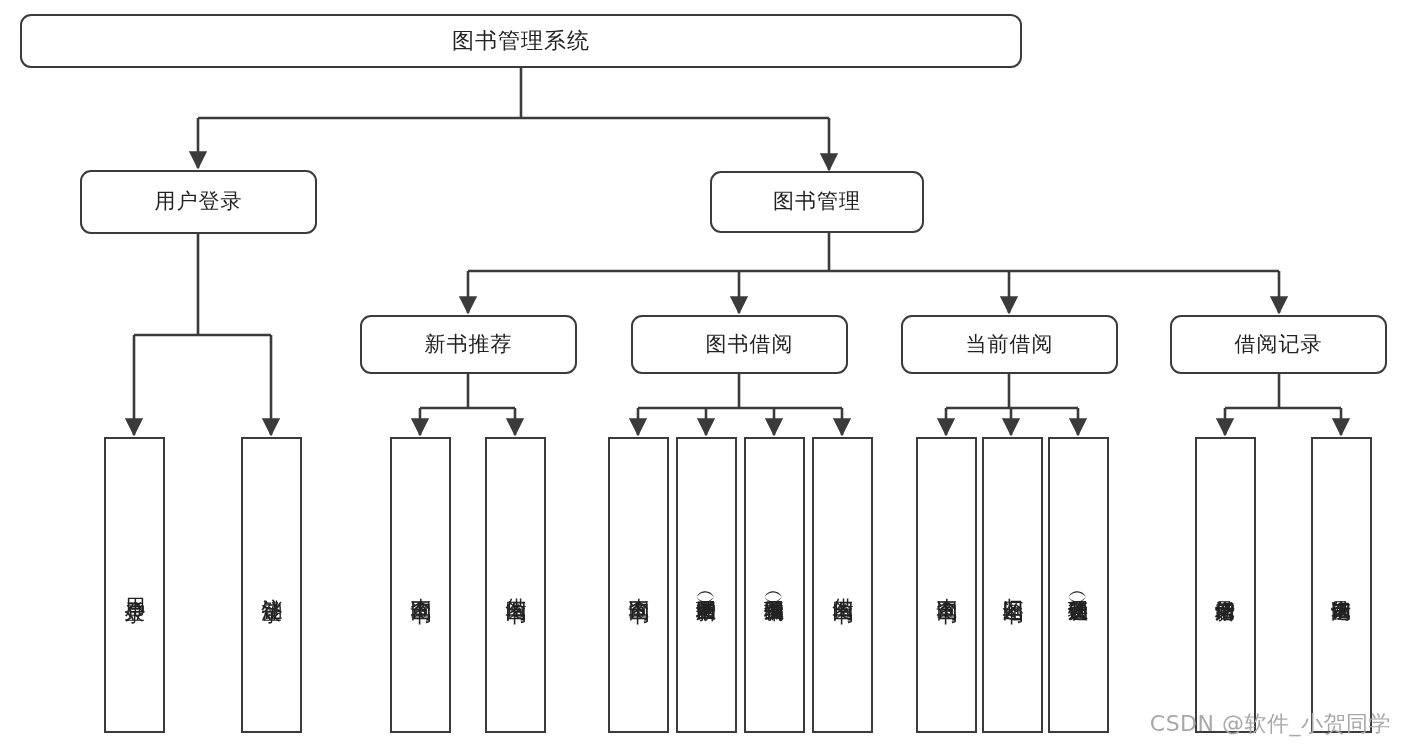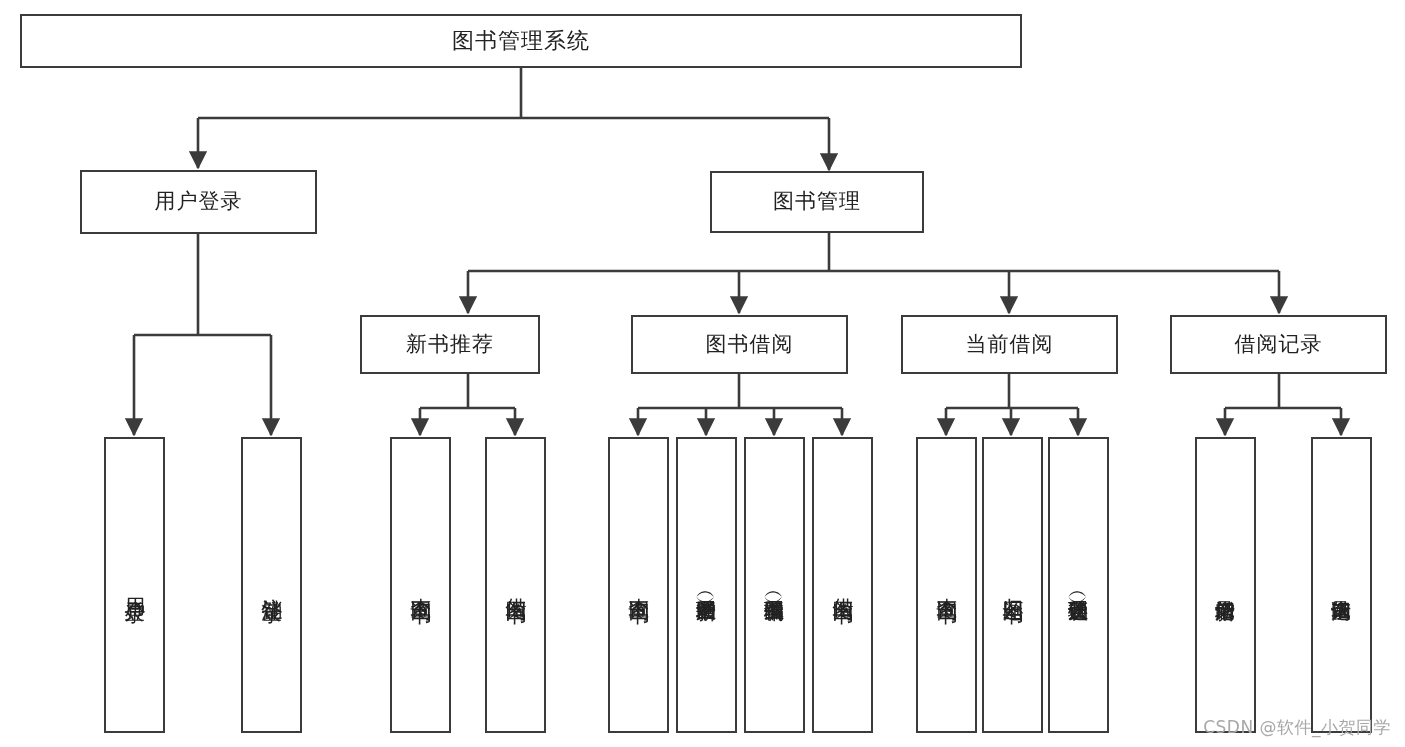--- a/index.html
+++ b/index.html
@@ -35,20 +35,21 @@
     align-items: center;
     justify-content: center;
     color: #222222;
     z-index: 2;
   }
   .node.h {
     font-size: 21px;
     letter-spacing: 1px;
     line-height: 1.1;
     white-space: nowrap;
+    border-radius: 11px;
   }
   .node.root {
     font-size: 22px;
   }
   
   .node.v {
     align-items: center;
     justify-content: center;
     padding: 4px 0;
   }
@@ -64,21 +65,21 @@
   }
   .node.v.tight .vtext {
     font-size: 20px;
     letter-spacing: 0px;
     line-height: 1.1;
   }
   .watermark {
     position: absolute;
     right: 14px;
     bottom: 8px;
-    font-size: 17px;
+    font-size: 22px;
     color: #a8a8a8;
     letter-spacing: 0.5px;
     z-index: 5;
     white-space: nowrap;
   }
 </style>
 </head>
 <body>
 
 <div id="diagram">
@@ -137,21 +138,21 @@
     <span>图书管理系统</span>
   </div>
 
   <div class="node h" style="left:80px; top:170px; width:237px; height:64px;">
     <span>用户登录</span>
   </div>
   <div class="node h" style="left:710px; top:171px; width:214px; height:62px;">
     <span>图书管理</span>
   </div>
 
-  <div class="node h" style="left:360px; top:315px; width:180px; height:59px;">
+  <div class="node h" style="left:360px; top:315px; width:217px; height:59px;">
     <span>新书推荐</span>
   </div>
   <div class="node h" style="left:631px; top:315px; width:217px; height:59px;padding-left:20px;">
     <span>图书借阅</span>
   </div>
   <div class="node h" style="left:901px; top:315px; width:217px; height:59px;">
     <span>当前借阅</span>
   </div>
   <div class="node h" style="left:1170px; top:315px; width:217px; height:59px;">
     <span>借阅记录</span>

